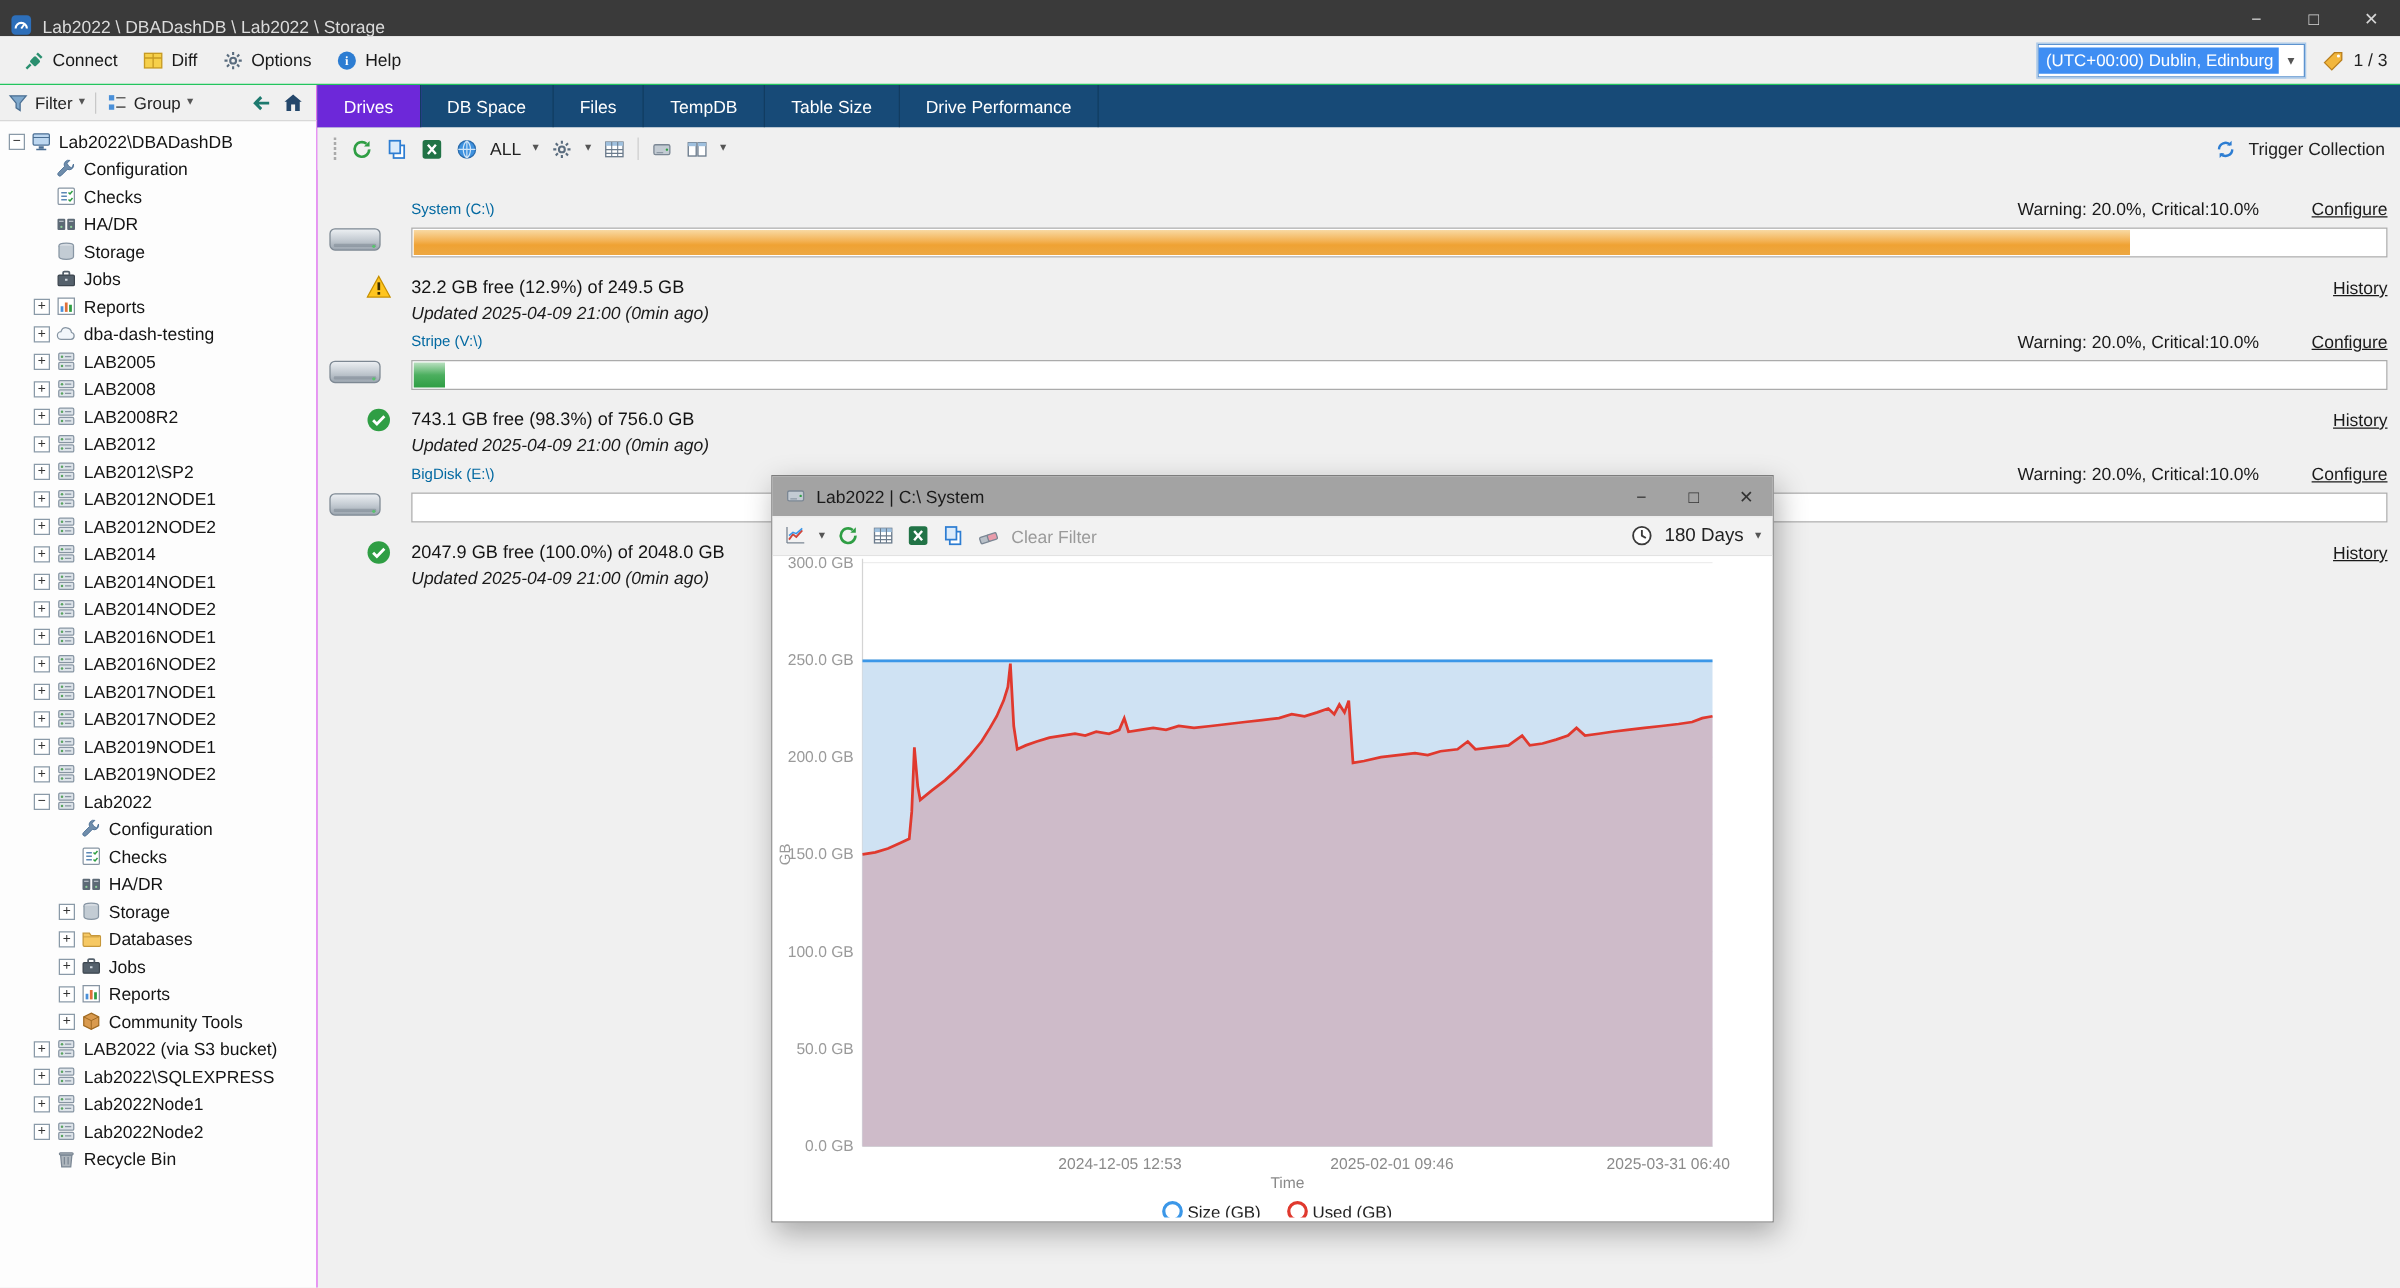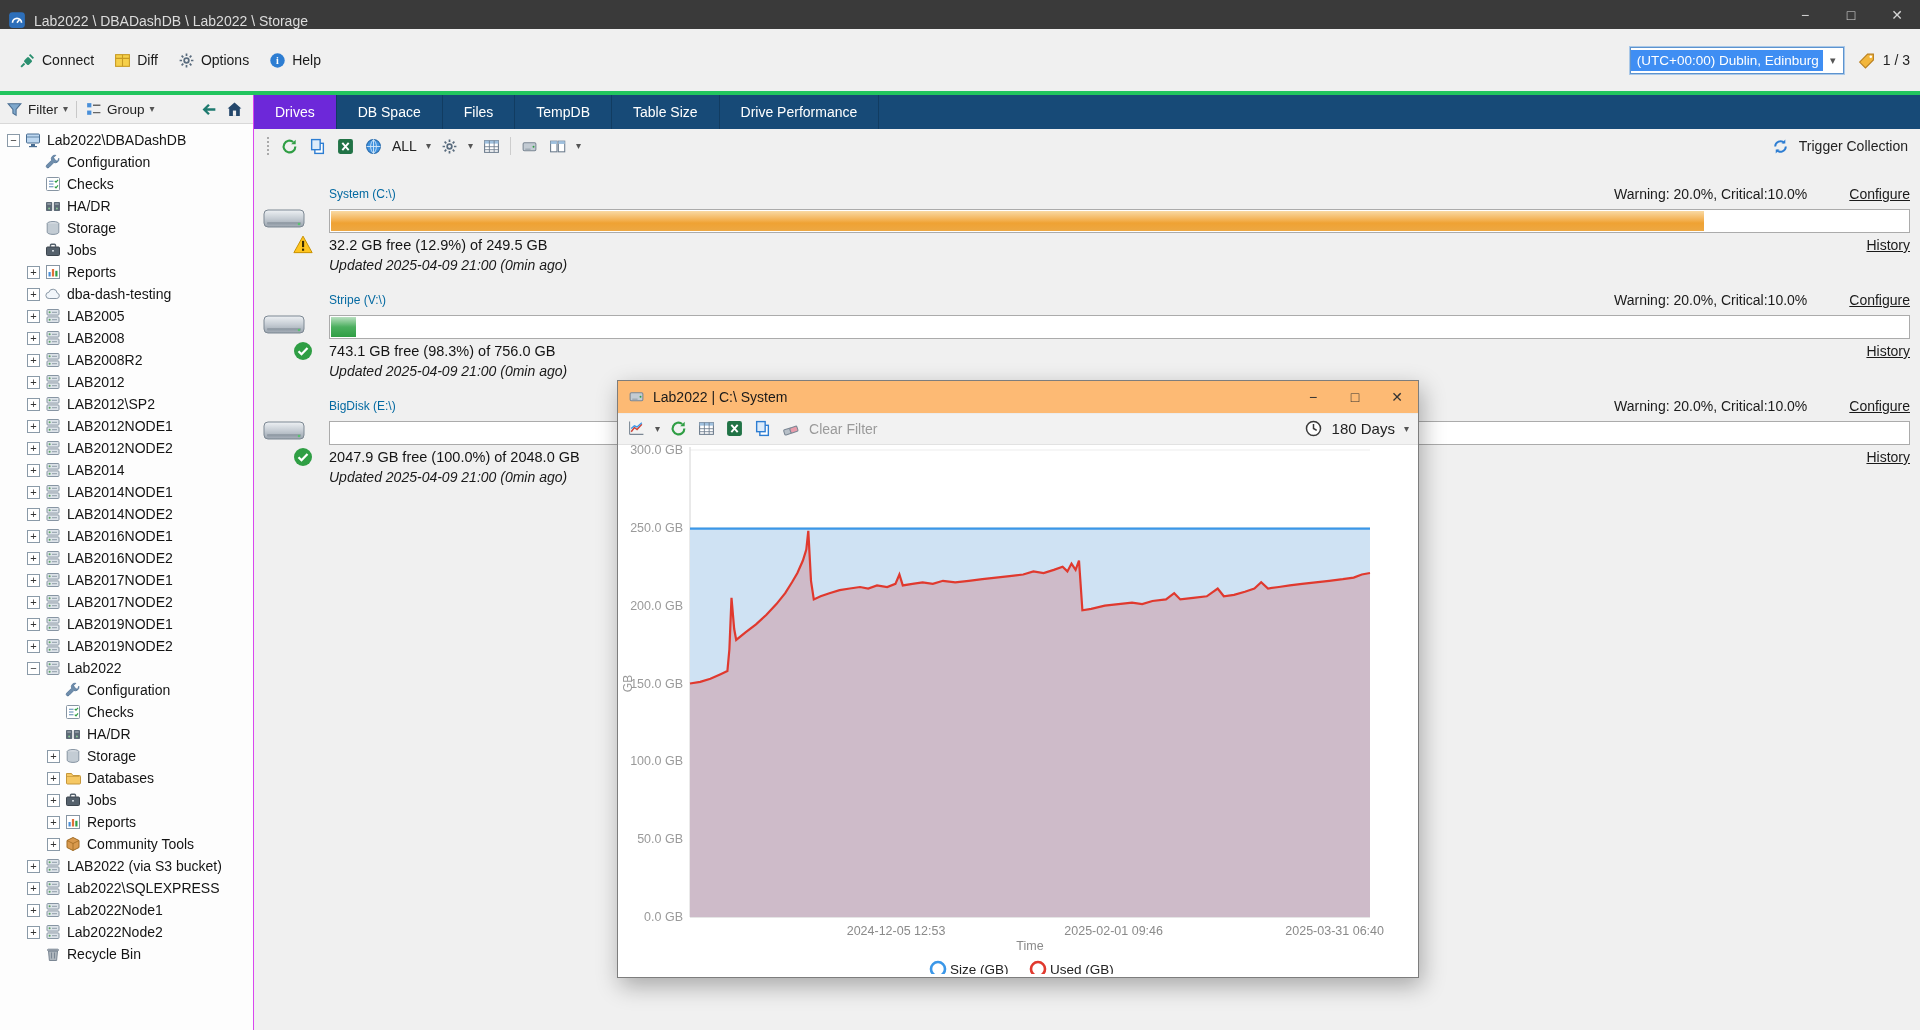--- a/index.html
+++ b/index.html
@@ -7,21 +7,21 @@
        font-family:"Liberation Sans",sans-serif;font-size:14px;color:#1a1a1a;position:relative}
   .window{width:100%;height:100%;position:relative}
 
   
   .titlebar{height:29px;background:#3a3a3a;color:#e3e3e3;display:flex;align-items:flex-end;padding-left:8px;gap:8px}
   .title-text{font-size:14px;color:#dcdcdc;white-space:nowrap}
   .win-btns{margin-left:auto;display:flex;height:100%}
   .win-btn{width:46px;height:100%;display:flex;align-items:center;justify-content:center;color:#d6d6d6;font-size:14px}
 
   
-  .menubar{height:30px;background:#f0f0f0;display:flex;align-items:center;padding:16px 10px;gap:2px;border-bottom:4px solid #22c55e}
+  .menubar{height:30px;background:#f0f0f0;display:flex;align-items:center;padding:4px 10px;gap:2px;border-bottom:1px solid #22c55e}
   .menu-item{display:flex;align-items:center;gap:6px;padding:3px 9px;cursor:default}
   .mi{display:inline-flex;align-items:center;justify-content:center}
   .tz-combo{margin-left:auto;display:flex;align-items:center;height:25px;background:#fff;border:1px solid #5d93cf;outline:1px solid #a9c8e8}
   .tz-text{background:#3f8ef3;color:#fff;font-size:13.5px;padding:3px 4px 3px 6px;white-space:nowrap}
   .combo-arrow{width:20px;text-align:center;color:#555;font-size:11px}
   .page-ind{margin-left:6px;font-size:14px;color:#222}
   .menubar .tag-wrap{margin-left:12px}
 
   
   .main{display:flex;height:971px}
@@ -60,30 +60,30 @@
   .big-drive-icon{position:absolute;left:8px;top:22px}
   .drive-header{height:22px;display:flex;align-items:center}
   .drive-name{font-size:12px;color:#0369a1}
   .drive-right{margin-left:auto;display:flex;align-items:center;gap:42px}
   .threshold{font-size:14px;color:#1a1a1a}
   .link{font-size:14px;color:#1a1a1a;text-decoration:underline;cursor:default}
   .bar{height:24px;margin-top:4px;background:#fff;border:1px solid #ababab;position:relative;box-sizing:border-box}
   .bar-fill{position:absolute;left:1px;top:1px;bottom:1px}
   .bar-fill.orange{background:linear-gradient(180deg,#f9d9a3 0%,#f3b152 45%,#efa233 60%,#eda843 100%)}
   .bar-fill.green{background:linear-gradient(180deg,#b9e0c0 0%,#4caf5f 50%,#2f9e44 100%)}
-  .status-row{height:24px;margin-top:0;display:flex;align-items:center;margin-left:-36px}
+  .status-row{height:24px;margin-top:12px;display:flex;align-items:center;margin-left:-36px}
   .status-icon{width:20px;height:20px;margin-right:16px;display:inline-flex}
   .free-text{font-size:14.5px;color:#141414}
   .updated-row{height:22px;display:flex;align-items:flex-start}
   .updated-text{font-style:italic;font-size:14px;color:#1a1a1a}
 
   
   .dialog{position:absolute;left:617px;top:380px;width:800px;height:596px;background:#fff;
           border:1px solid #7d7d7d;box-shadow:3px 8px 22px rgba(0,0,0,.30);display:flex;flex-direction:column;z-index:10}
-  .dialog-title{height:34px;display:flex;align-items:center;gap:8px;padding-left:10px;font-size:14px;background:#fdba74}
+  .dialog-title{height:34px;display:flex;align-items:center;gap:8px;padding-left:10px;font-size:14px;background:#a3a3a3}
   .dialog-btns{margin-left:auto;display:flex;height:100%}
   .dlg-btn{width:42px;height:100%;display:flex;align-items:center;justify-content:center;color:#333;font-size:14px}
   .dialog-toolbar{height:32px;background:#f2f2f2;border-top:1px solid #ececec;border-bottom:1px solid #e2e2e2;
                   display:flex;align-items:center;gap:9px;padding:0 9px}
   .disabled-label{color:#9a9a9a;font-size:14px}
   .range-label{font-size:15px;color:#222}
   .dialog-body{flex:1;position:relative;background:#fff}
 </style>
 </head>
 <body>

